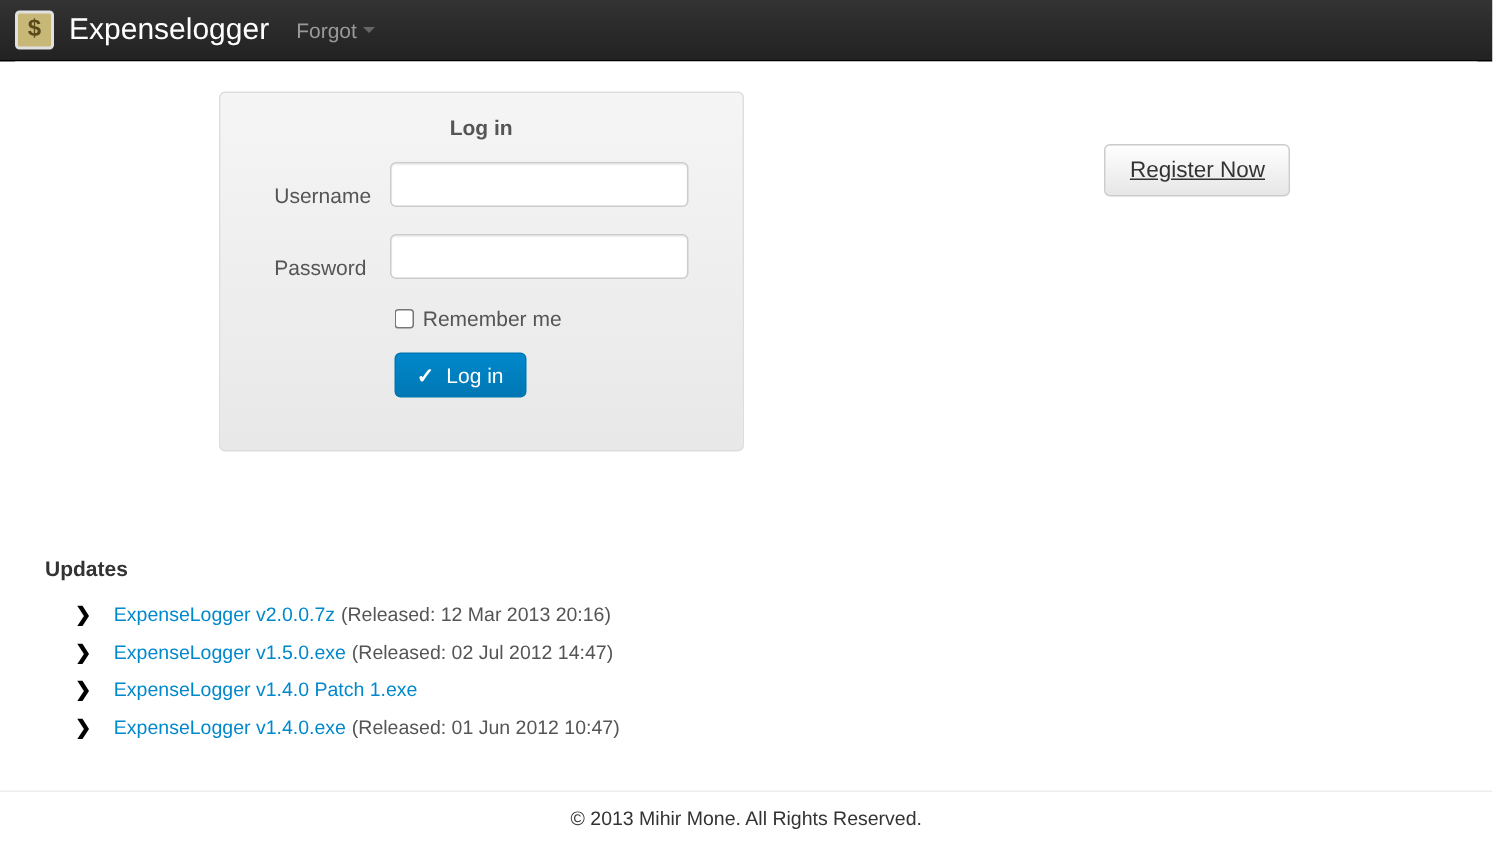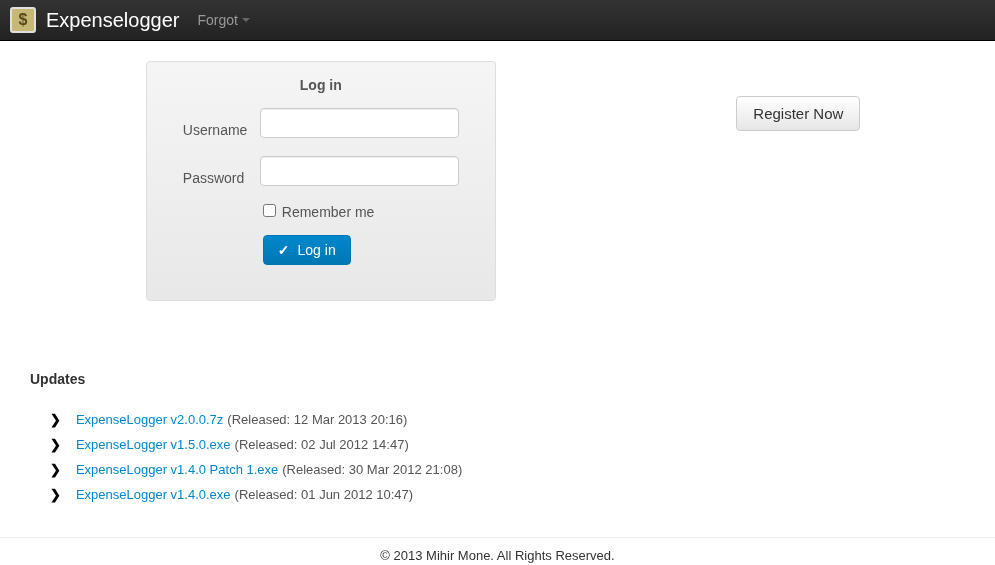--- a/index.html
+++ b/index.html
@@ -108,21 +108,21 @@
       border-radius: 4px;
       padding: 4px 8px;
       font-size: 14px;
       background: #fff;
       box-shadow: inset 0 1px 1px rgba(0,0,0,0.075);
     }
     .form-checkbox-row {
       margin-left: 80px;
       margin-bottom: 15px;
       display: flex;
-      align-items: flex-start;
+      align-items: center;
       color: #555;
     }
     .form-checkbox-row input {
       margin-right: 6px;
     }
     .form-actions {
       margin-left: 80px;
       margin-bottom: 15px;
     }
     .btn {
@@ -138,20 +138,21 @@
       background: linear-gradient(to bottom, #08c, #0077b3);
       border-color: #0077b3;
       color: #fff;
     }
     .btn-default {
       background: linear-gradient(to bottom, #fff, #e6e6e6);
       border-color: #ccc;
       color: #333;
       padding: 8px 16px;
       font-size: 15px;
+      text-decoration: underline;
     }
     .check-icon {
       margin-right: 8px;
       font-weight: bold;
     }
     .forgot-link {
       text-align: center;
       margin-top: 10px;
     }
     .forgot-link a {
@@ -166,21 +167,21 @@
       margin-bottom: 25px;
       font-weight: normal;
     }
     .updates-section {
       padding: 0 10px;
       margin-top: 30px;
     }
     .updates-title {
       font-weight: bold;
       font-size: 14px;
-      margin-bottom: 25px;
+      margin-bottom: 15px;
     }
     .updates-list {
       list-style: none;
       padding-left: 20px;
     }
     .updates-list li {
       margin-bottom: 10px;
       display: flex;
       align-items: center;
       font-size: 13px;
@@ -259,21 +260,20 @@
         <span class="update-meta">(Released: 12 Mar 2013 20:16)</span>
       </li>
       <li>
         <span class="chevron-icon">❯</span>
         <a class="update-link">ExpenseLogger v1.5.0.exe</a>
         <span class="update-meta">(Released: 02 Jul 2012 14:47)</span>
       </li>
       <li>
         <span class="chevron-icon">❯</span>
         <a class="update-link">ExpenseLogger v1.4.0 Patch 1.exe</a>
-        <span class="update-meta">(Released: 30 Mar 2012 21:08)</span>
       </li>
       <li>
         <span class="chevron-icon">❯</span>
         <a class="update-link">ExpenseLogger v1.4.0.exe</a>
         <span class="update-meta">(Released: 01 Jun 2012 10:47)</span>
       </li>
     </ul>
   </div>
 </div>
 

